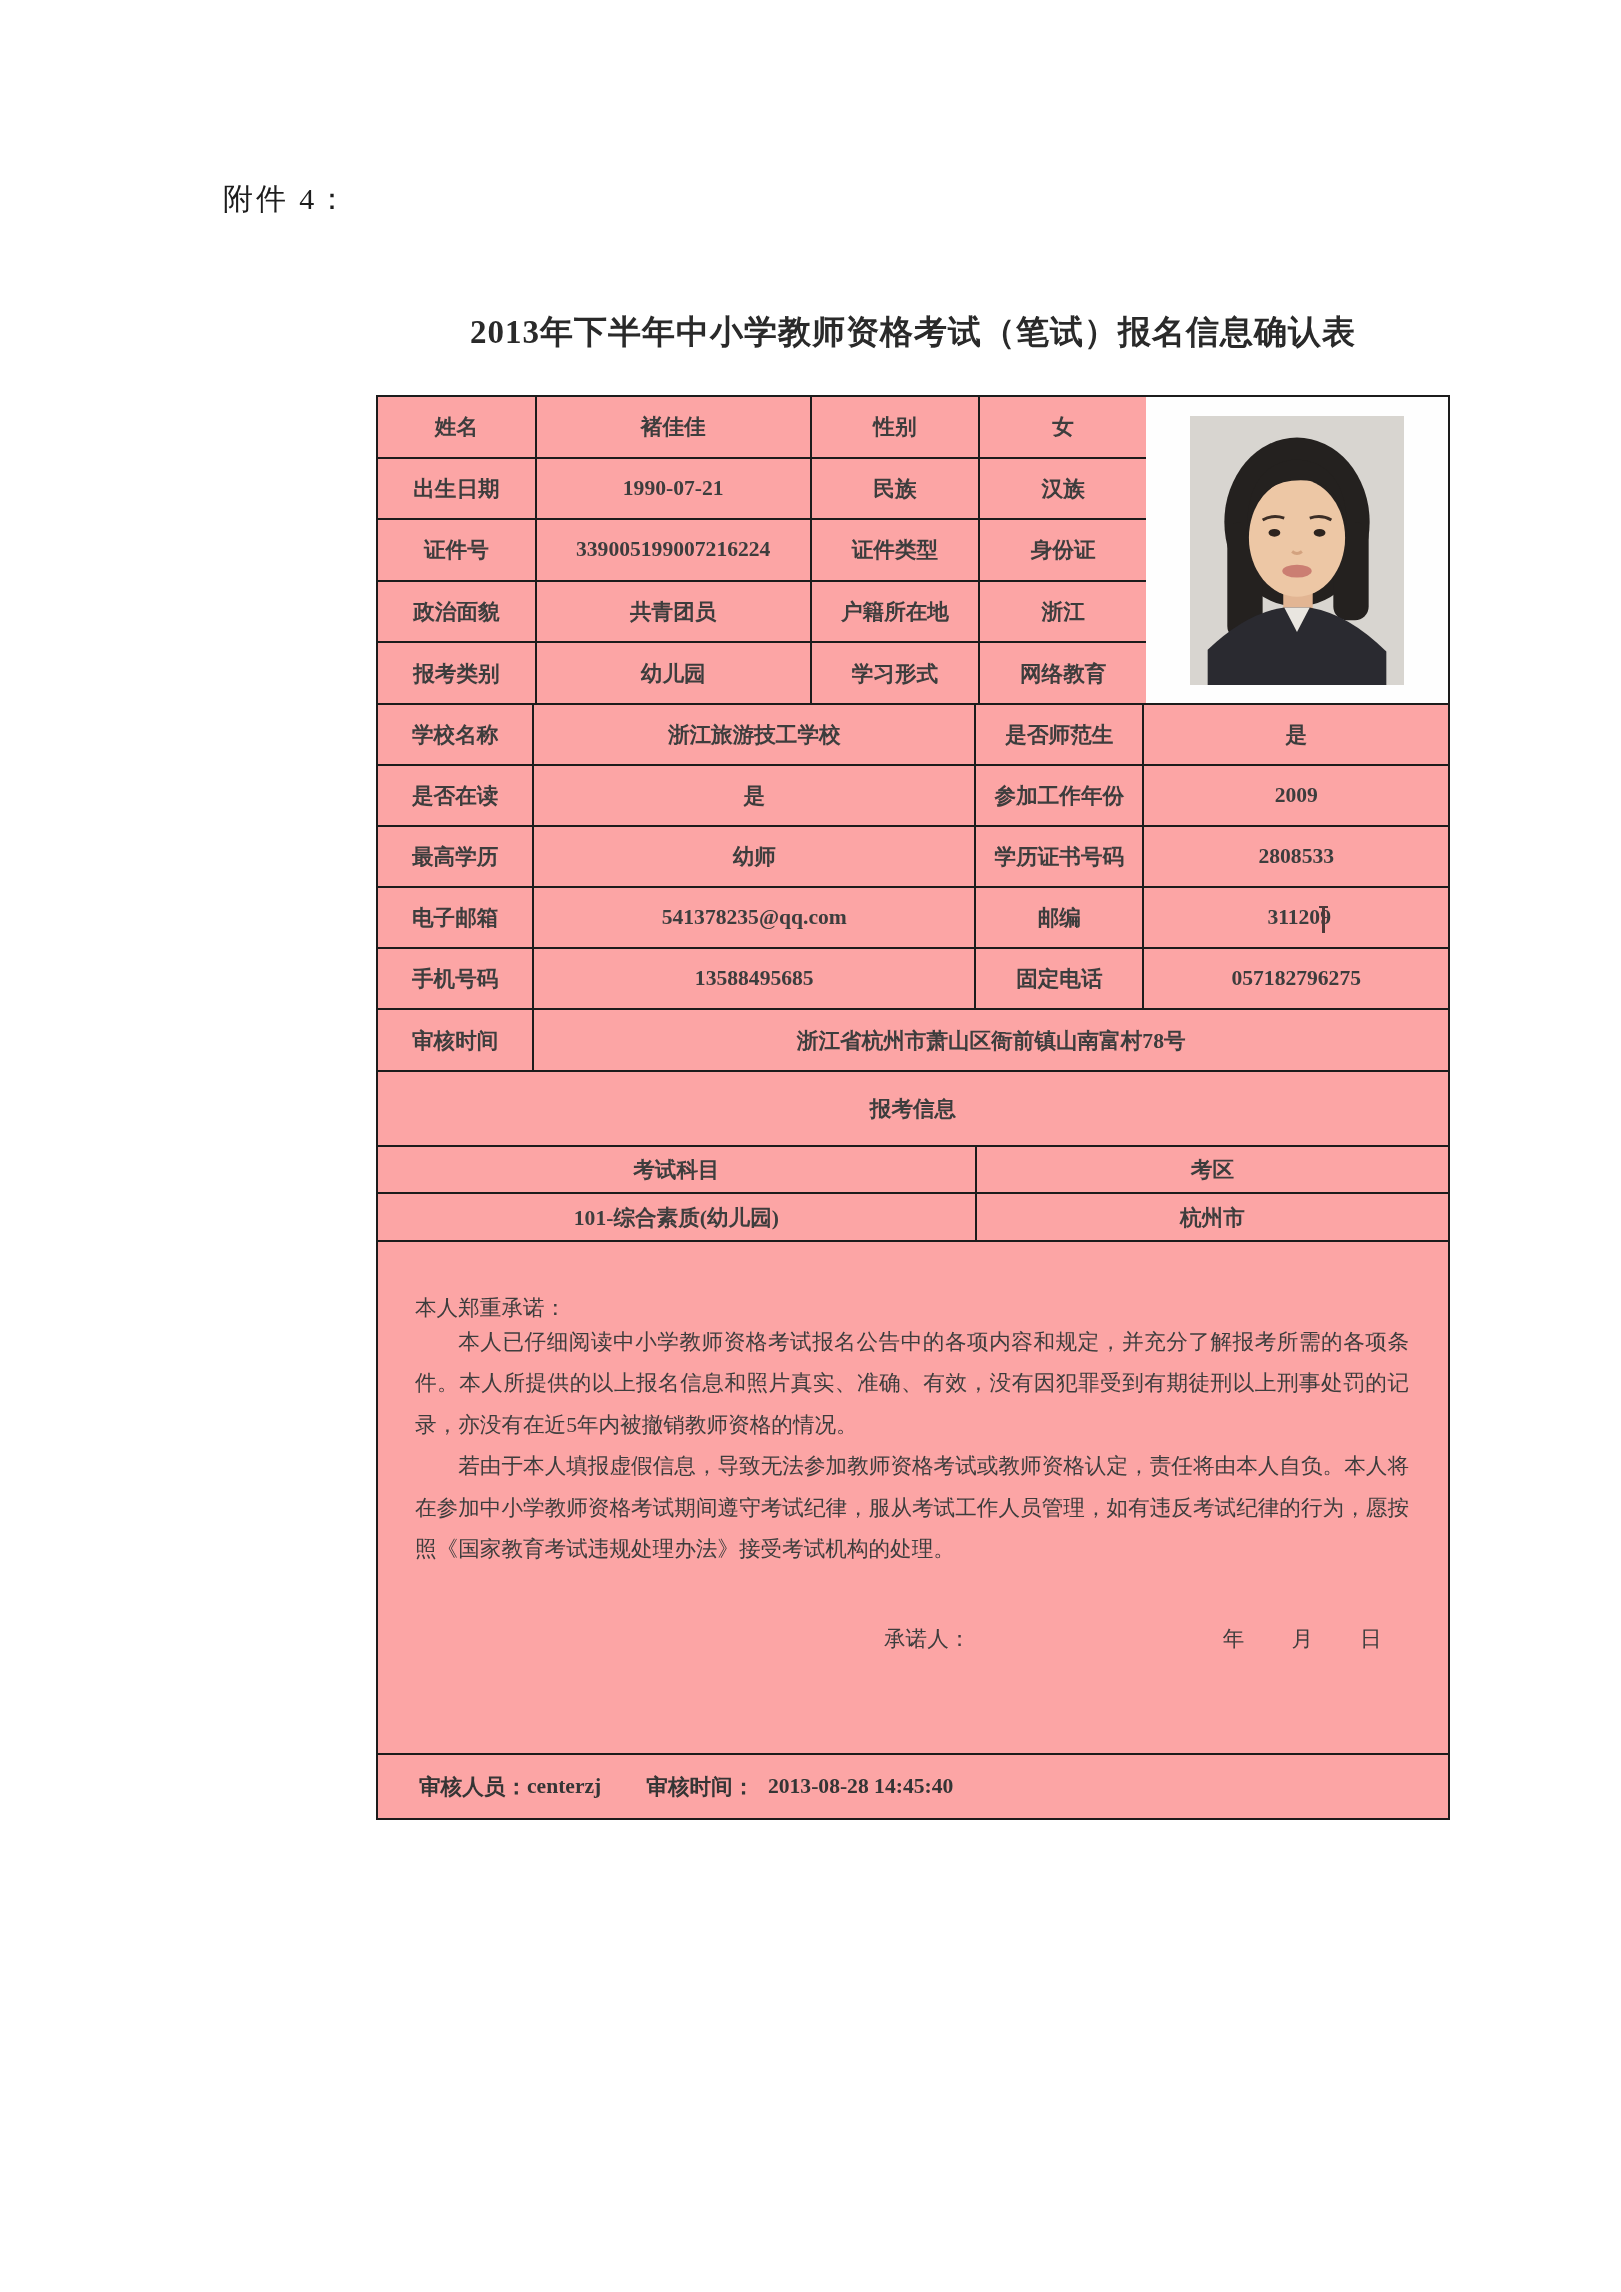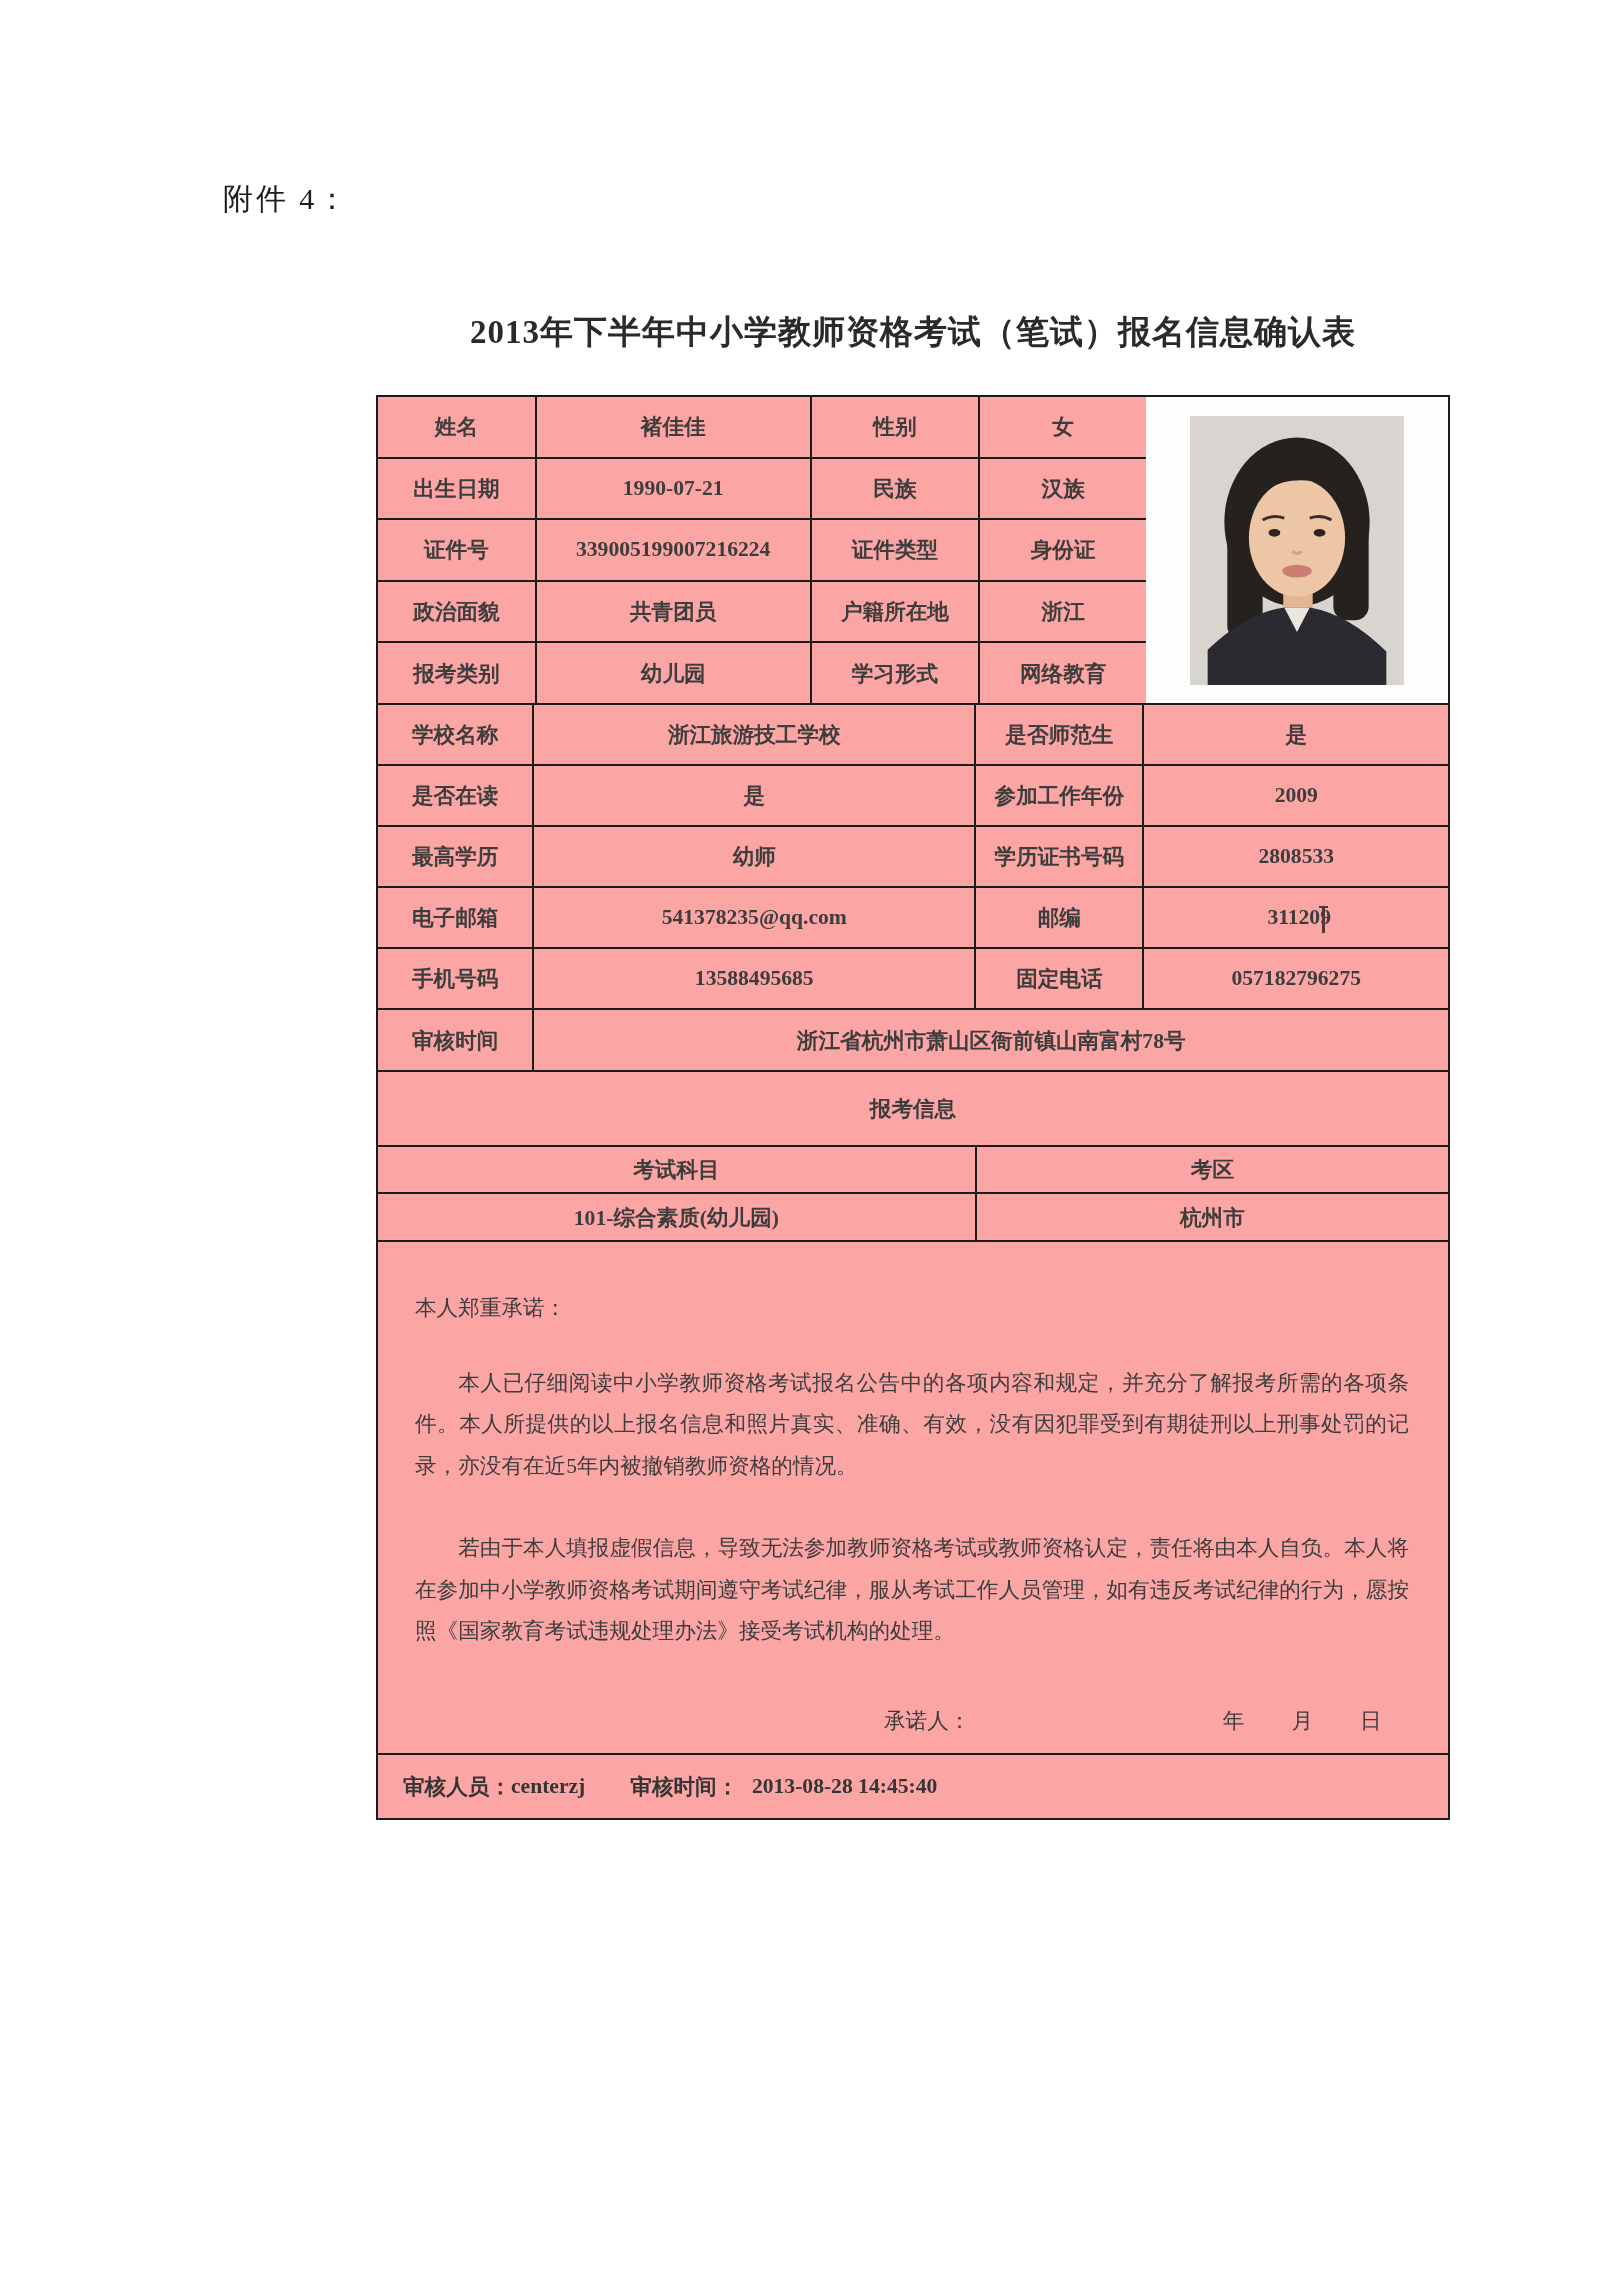--- a/index.html
+++ b/index.html
@@ -48,31 +48,31 @@
   .wAddr2{ width:917px; }
   .row-secheader{ height:75px; }
   .wFull{ width:1074px; }
   .row-examhead{ height:47px; }
   .row-examval{ height:48px; }
   .wE1{width:601px;} .wE2{width:473px;}
   
   .row-declaration{ height:513px; display:block; padding:51px 39px 0 37px; }
   .decl-intro{ font-size:21.6px; font-weight:400; color:#3d3d3d; }
   .decl-para{
-    margin-top:41px; font-size:21.6px; font-weight:400; color:#3d3d3d;
+    font-size:21.6px; font-weight:400; color:#3d3d3d;
     line-height:1.92; text-indent:2em; text-align:justify;
   }
   .decl-sign{
     margin-top:53px; display:flex; align-items:center;
     font-size:21.6px; font-weight:400; color:#3d3d3d;
   }
   .sign-label{ margin-left:469px; }
   .sign-date{ margin-left:auto; display:flex; gap:47px; padding-right:27.4px; }
   
-  .row-audit{ height:63px; border-bottom:none; align-items:center; display:flex; padding-left:25px; }
+  .row-audit{ height:63px; border-bottom:none; align-items:center; display:flex; padding-left:41px; }
   .audit-text{ font-size:21.6px; font-weight:700; color:#353535; display:flex; align-items:center; }
   .audit-text .gap-sm{ width:13.7px; } .audit-text .gap-lg{ width:45px; }
   
   .caret{
     display:inline-block; width:2.9px; height:25.5px; background:#4c3a3a;
     margin-left:-8.8px; position:relative; top:2.9px;
   }
   .caret::before{
     content:""; position:absolute; left:-2.9px; top:-2px; width:8.8px; height:2px; background:#4c3a3a;
   }

